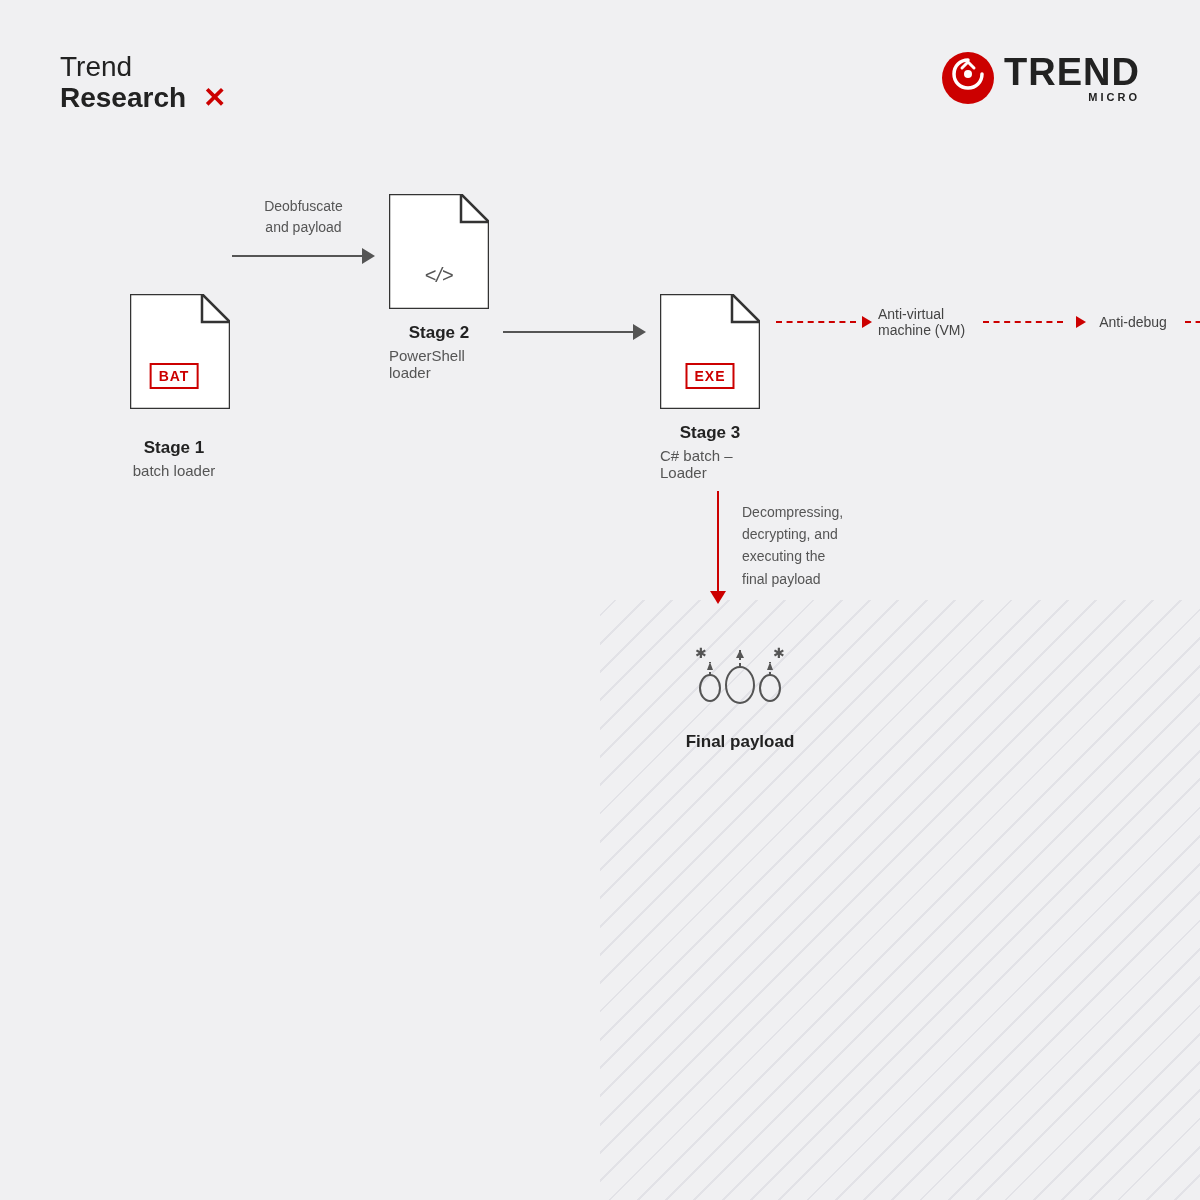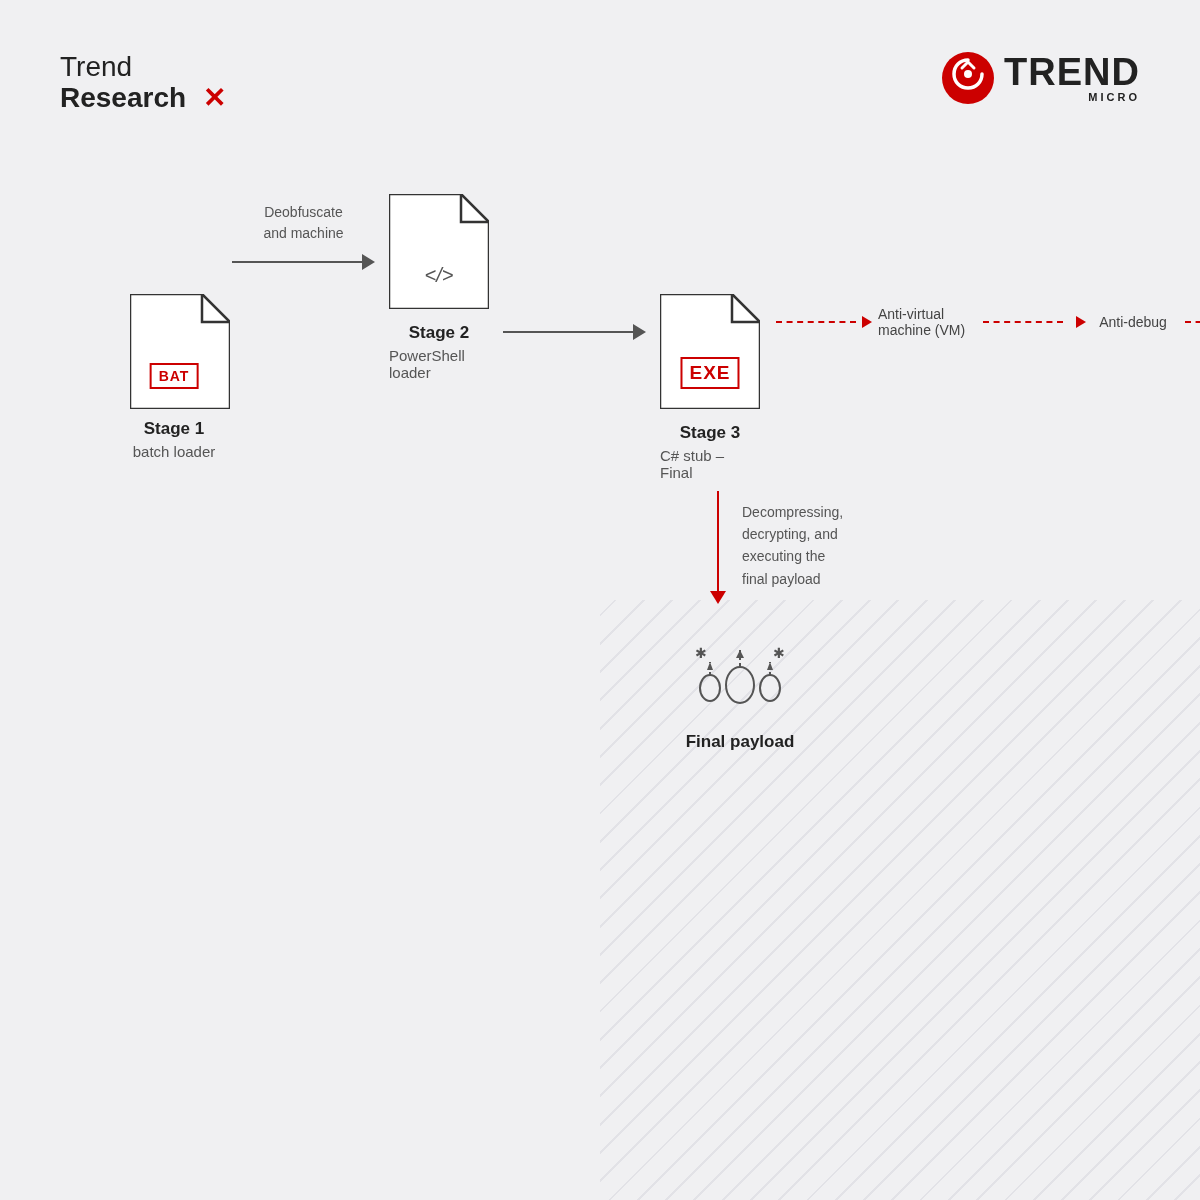--- a/index.html
+++ b/index.html
@@ -192,28 +192,28 @@
 
       <div class="stage-col" style="margin-top: 100px;">
 
         <div style="position:relative; width:88px; height:115px;">
           <svg width="100" height="115" viewBox="0 0 100 115">
             <polygon points="0,0 72,0 100,28 100,115 0,115" fill="white" stroke="#333" stroke-width="2.5"></polygon>
             <polyline points="72,0 72,28 100,28" fill="none" stroke="#333" stroke-width="2.5"></polyline>
           </svg>
           <div style="position:absolute; bottom:20px; left:50%; transform:translateX(-50%); border:2.5px solid #cc0000; color:#cc0000; font-size:14px; font-weight:700; padding:3px 7px; letter-spacing:1px; white-space:nowrap; background:white;">BAT</div>
         </div>
-        <div class="stage-title" style="margin-top:10px;text-align:right;">Stage 1</div>
+        <div class="stage-title" style="margin-top:29px;text-align:right;">Stage 1</div>
         <div class="stage-subtitle">batch loader</div>
       </div>
 
-      <div class="arrow-mid" style="margin:8px 14px; padding-bottom:55px;">
+      <div class="arrow-mid" style="margin:2px 14px; padding-bottom:55px;">
         <div style="font-size:14px; color:#555; text-align:center; line-height:1.5; margin-bottom:10px;">
           <span>Deobfuscate</span><br>
-          <span>and machine</span>
+          <span>and payload</span>
         </div>
         <div style="display:flex; align-items:center;">
           <div style="width:130px; height:2px; background:#555;"></div>
           <div style="width:0; height:0; border-top:8px solid transparent; border-bottom:8px solid transparent; border-left:13px solid #555;"></div>
         </div>
       </div>
 
       <div class="stage-col">
 
 
@@ -237,24 +237,24 @@
 
       <div style="display:flex; flex-direction:column; align-items:flex-start;">
         <div style="display:flex; align-items:flex-start;">
 
           <div class="stage-col" style="margin-top: 100px;">
             <div style="position:relative; width:100px; height:115px;">
               <svg width="100" height="115" viewBox="0 0 100 115">
                 <polygon points="0,0 72,0 100,28 100,115 0,115" fill="white" stroke="#333" stroke-width="2.5"></polygon>
                 <polyline points="72,0 72,28 100,28" fill="none" stroke="#333" stroke-width="2.5"></polyline>
               </svg>
-              <div style="position:absolute; bottom:20px; left:50%; transform:translateX(-50%); border:2.5px solid #cc0000; color:#cc0000; font-size:19px; font-weight:700; padding:3px 7px; letter-spacing:1px; white-space:nowrap; background:white;">EXE</div>
+              <div style="position:absolute; bottom:20px; left:50%; transform:translateX(-50%); border:2.5px solid #cc0000; color:#cc0000; font-size:14px; font-weight:700; padding:3px 7px; letter-spacing:1px; white-space:nowrap; background:white;">EXE</div>
             </div>
             <div class="stage-title" style="margin-top:14px;">Stage 3</div>
-            <div class="stage-subtitle">C# stub – Final</div>
+            <div class="stage-subtitle">C# batch – Loader</div>
           </div>
 
           <div style="display:flex; flex-direction:row; gap:18px; margin-left:16px; margin-top:112px;">
 
             <div style="display:flex; align-items:center; gap:6px;">
               <div style="width:80px; border-top:2px dashed #cc0000;"></div>
               <div style="width:0; height:0; border-top:6px solid transparent; border-bottom:6px solid transparent; border-left:10px solid #cc0000;"></div>
               <span style="font-size:14px; color:#444; white-space:nowrap;">Anti-virtual<br>machine (VM)</span>
             </div>
 

